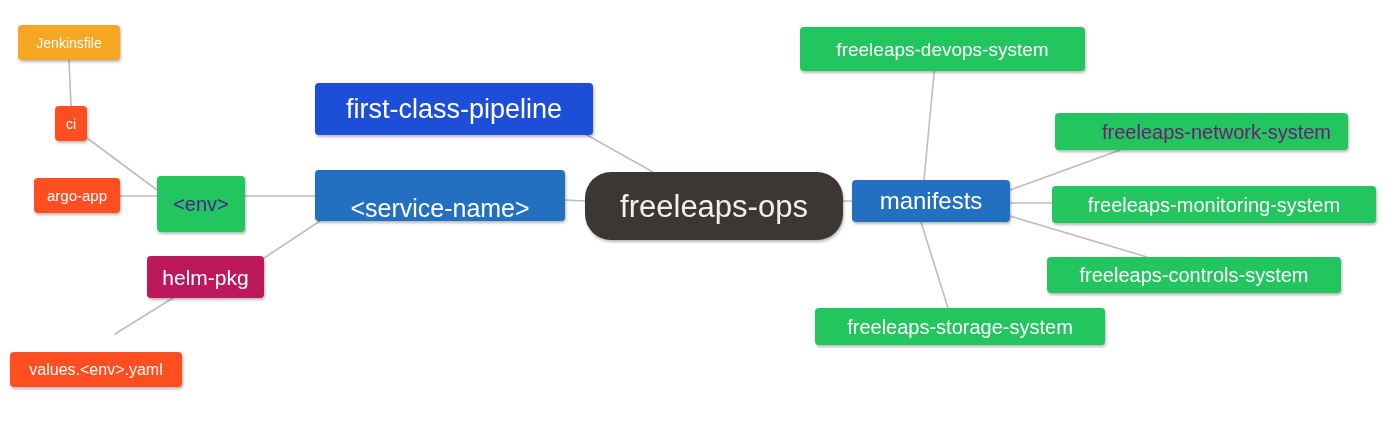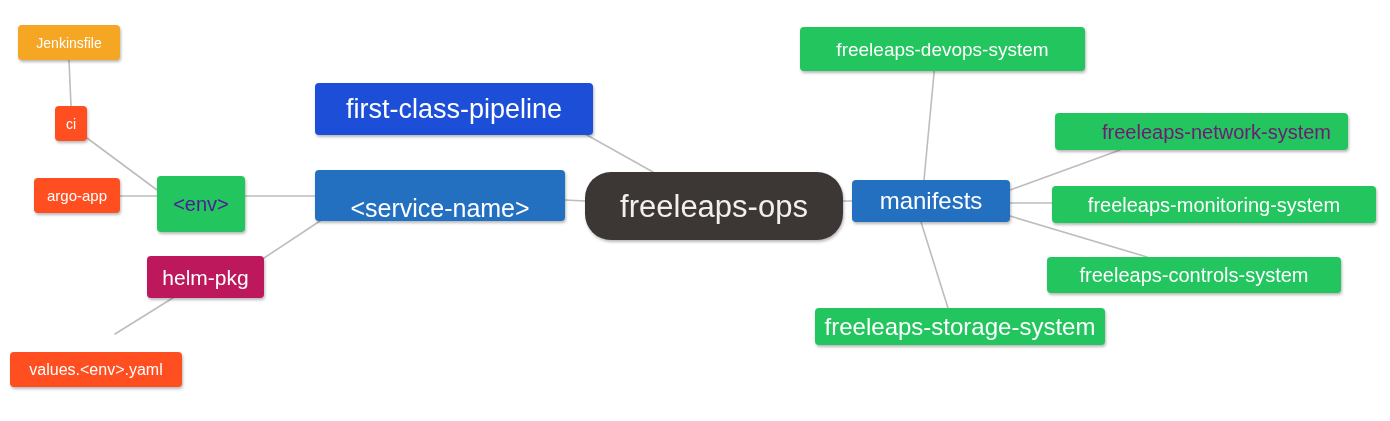--- a/index.html
+++ b/index.html
@@ -103,17 +103,17 @@
       </div>
       <div class="node" style="left: 1055px; top: 113px; width: 293px; height: 37px; background: rgb(34, 197, 94); color: #701a75; font-size: 20px; padding-left: 40px;">
         <span class="node-label">freeleaps-network-system</span>
       </div>
       <div class="node" style="left: 1052px; top: 186px; width: 324px; height: 37px; background: rgb(34, 197, 94); color: rgb(255, 255, 255); font-size: 20px;">
         <span class="node-label">freeleaps-monitoring-system</span>
       </div>
       <div class="node" style="left: 1021px; top: 257px; width: 294px; height: 36px; background: rgb(34, 197, 94); color: rgb(255, 255, 255); font-size: 20px; margin-left: 26px;">
         <span class="node-label">freeleaps-controls-system</span>
       </div>
-      <div class="node" style="left: 815px; top: 308px; width: 290px; height: 37px; background: rgb(34, 197, 94); color: rgb(255, 255, 255); font-size: 24px; align-items: center;">
+      <div class="node" style="left: 815px; top: 308px; width: 290px; height: 37px; background: rgb(34, 197, 94); color: rgb(255, 255, 255); font-size: 20px; align-items: center;">
         <span class="node-label">freeleaps-storage-system</span>
       </div>
     </div>
 </div>
 
 </body></html>

